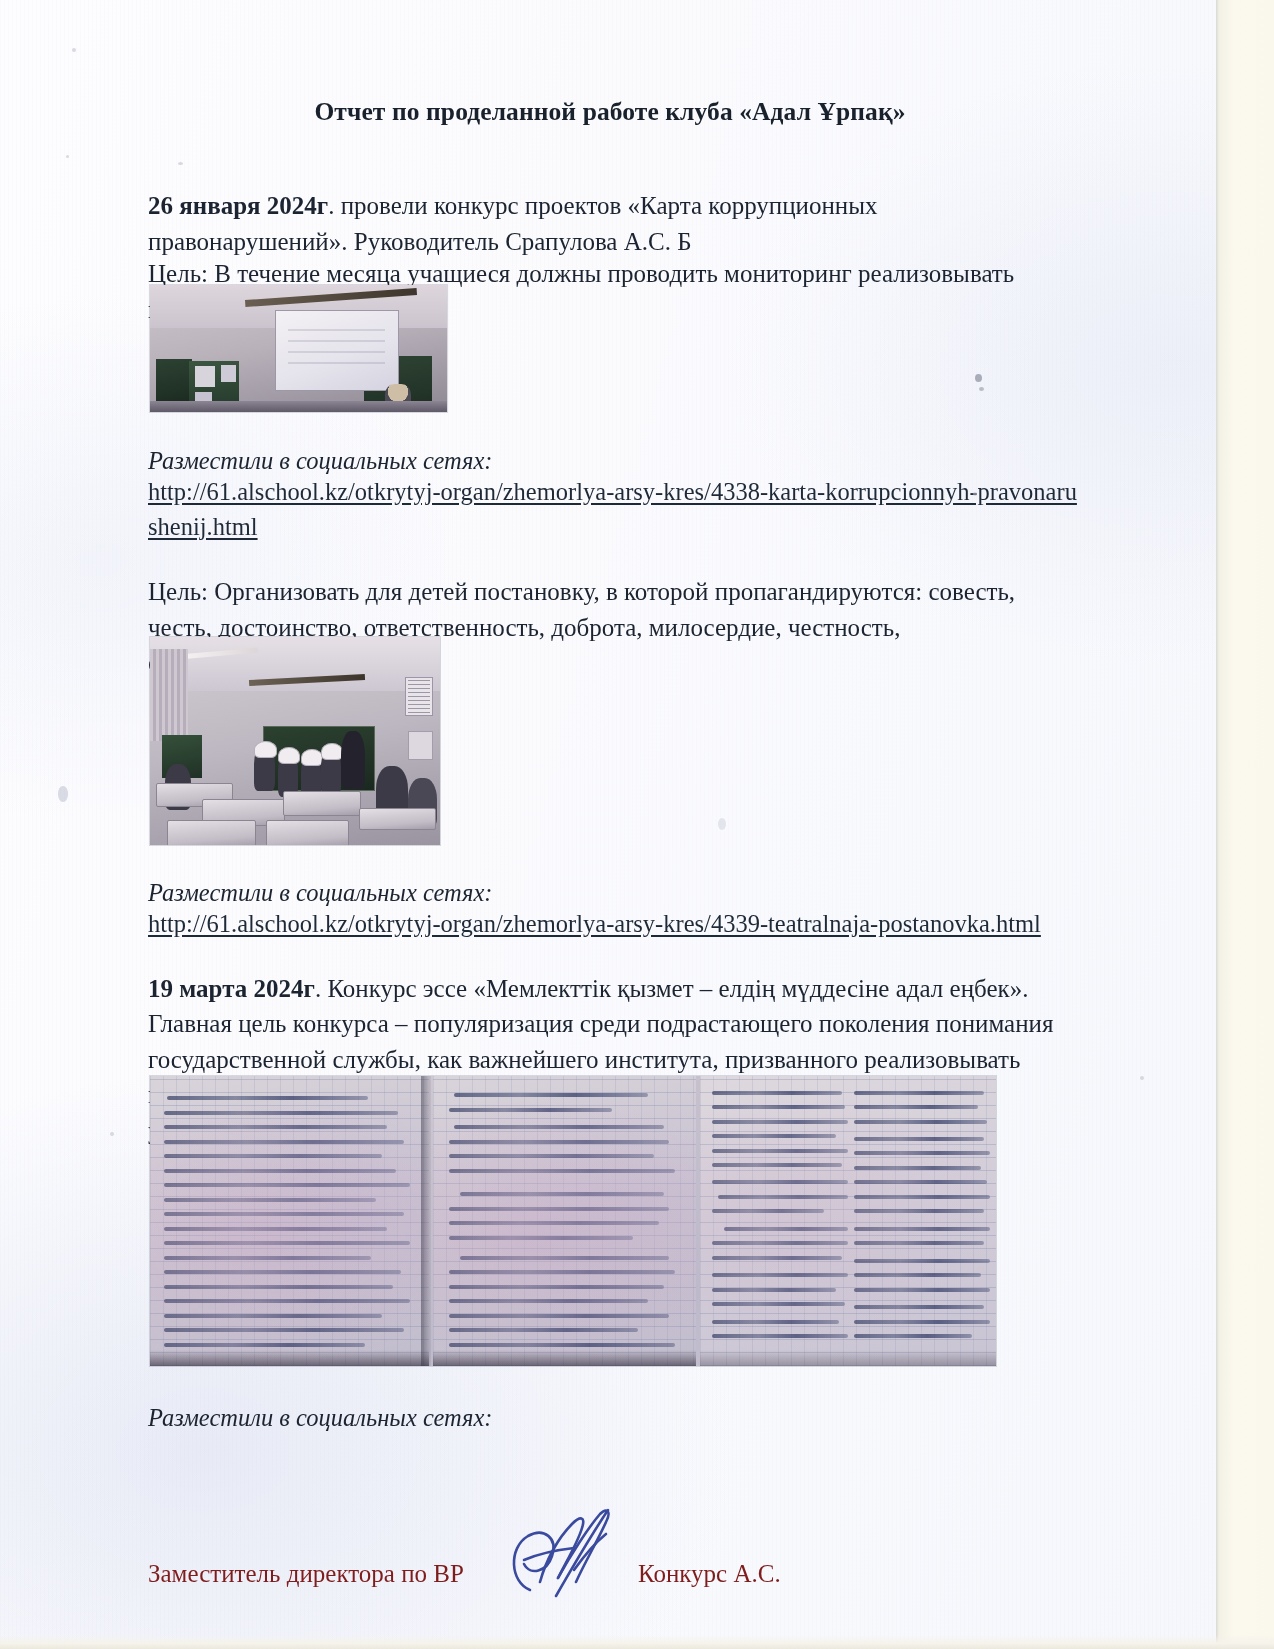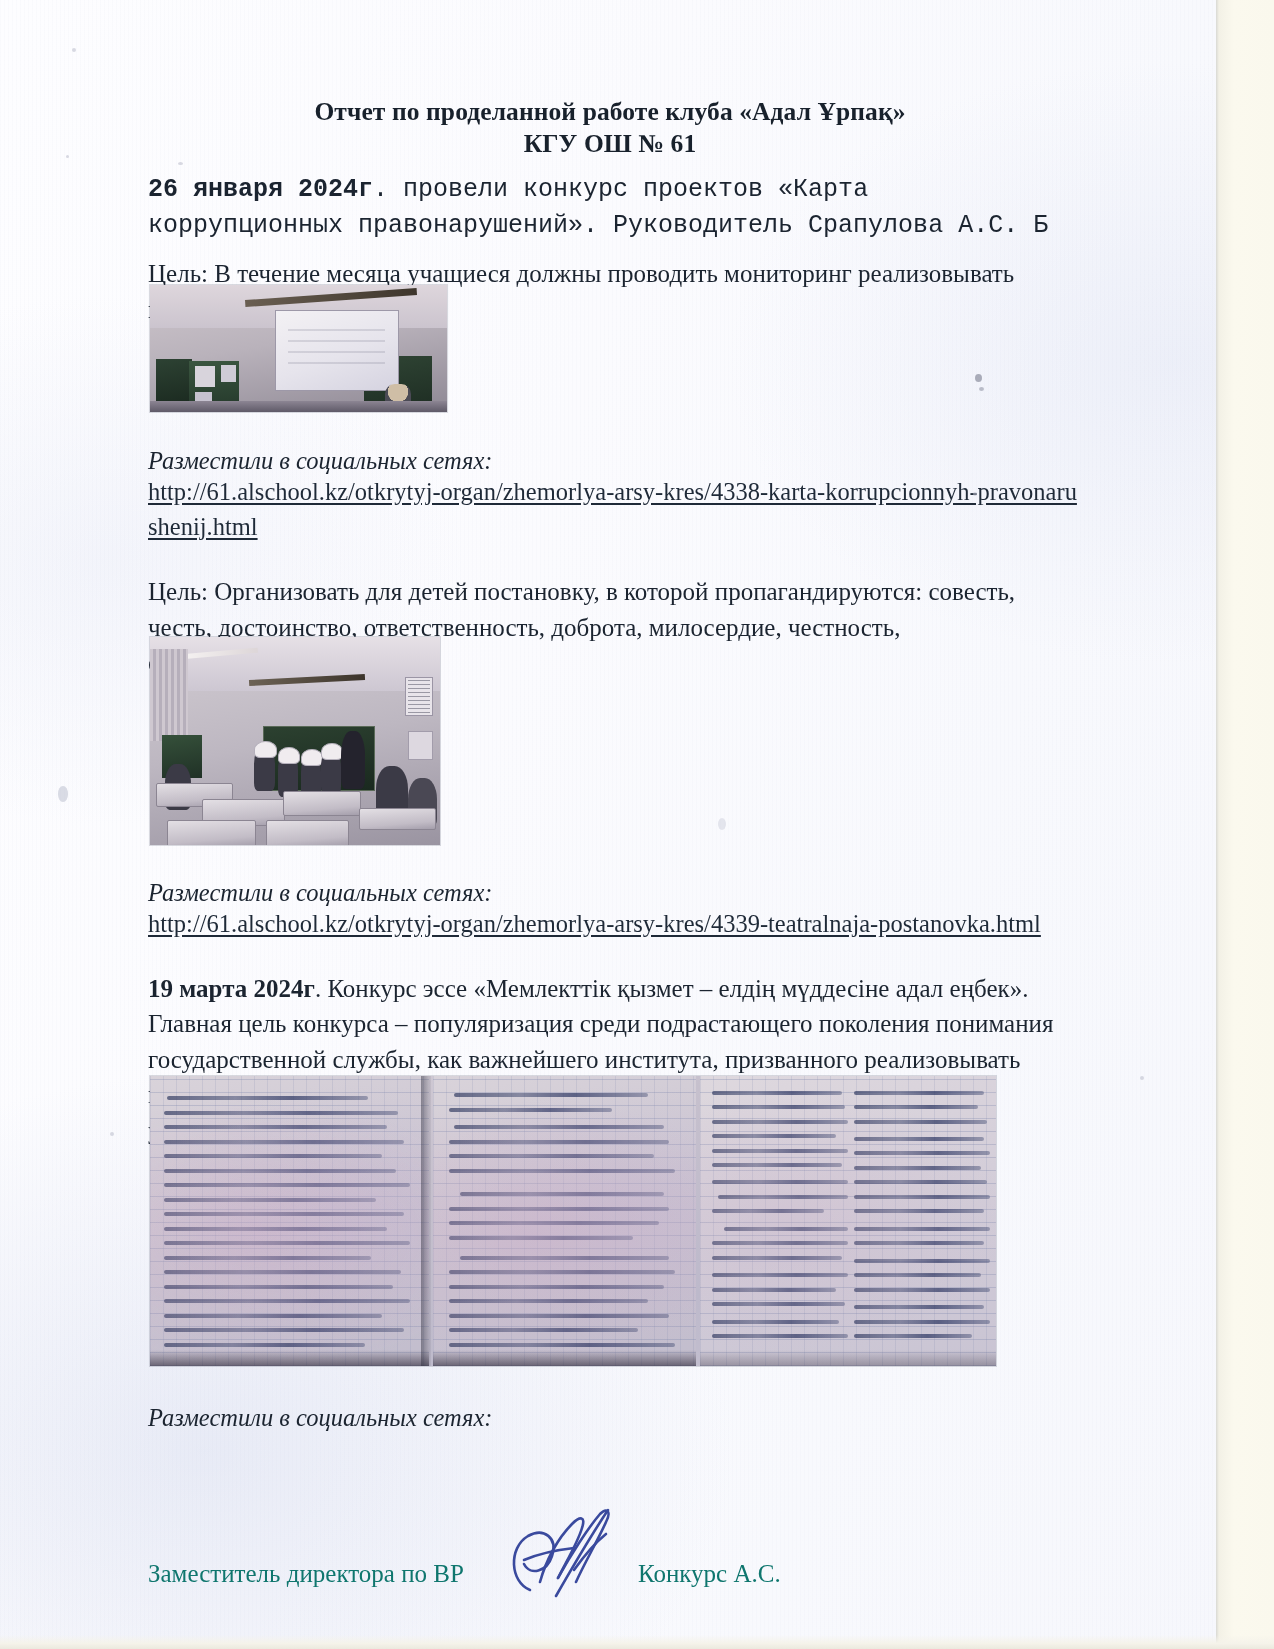--- a/index.html
+++ b/index.html
@@ -135,21 +135,21 @@
     cursor: pointer;
   }
 
   .signature-row {
     position: absolute;
     left: 148px;
     top: 1528px;
     width: 920px;
     height: 44px;
     font-size: 25px;
-    color: #0f766e;
+    color: #7f1d1d;
   }
   .sig-label { position: absolute; left: 0; top: 4px; white-space: nowrap; }
   .sig-name  { position: absolute; left: 490px; top: 4px; white-space: nowrap; }
   .sig-mark  { position: absolute; left: 352px; top: -52px; width: 136px; height: 100px; }
 
   
   .photo {
     position: absolute;
     overflow: hidden;
     z-index: 4;
@@ -330,24 +330,23 @@
 </style>
 </head>
 <body>
 
 <div id="scan-sheet"></div>
 
 <div id="doc-body">
 
   <div class="page-title">
     <div>Отчет по проделанной работе клуба «Адал Ұрпақ»</div>
-    <div>КГУ ОШ № 61</div>
-  </div>
-
-  <div class="para" style="top:144px;font-family:Liberation Mono, monospace;">
+  </div>
+
+  <div class="para" style="top:160px;">
     <b>26 января 2024г</b><span>. провели конкурс проектов «Карта коррупционных правонарушений». Руководитель Срапулова А.С. Б</span>
   </div>
   <div class="para" style="top:228px;">Цель: В течение месяца учащиеся должны проводить мониторинг реализовывать прессы за прошедший год.</div>
 
   <div class="caption" style="top:416px;">Разместили в социальных сетях:</div>
   <div class="url" style="top:447px;">http://61.alschool.kz/otkrytyj-organ/zhemorlya-arsy-kres/4338-karta-korrupcionnyh-pravonarushenij.html</div>
 
   <div class="para" style="top:546px;">Цель: Организовать для детей постановку, в которой пропагандируются: совесть, честь, достоинство, ответственность, доброта, милосердие, честность, справедливость и др.</div>
 
   <div class="caption" style="top:848px;">Разместили в социальных сетях:</div>

